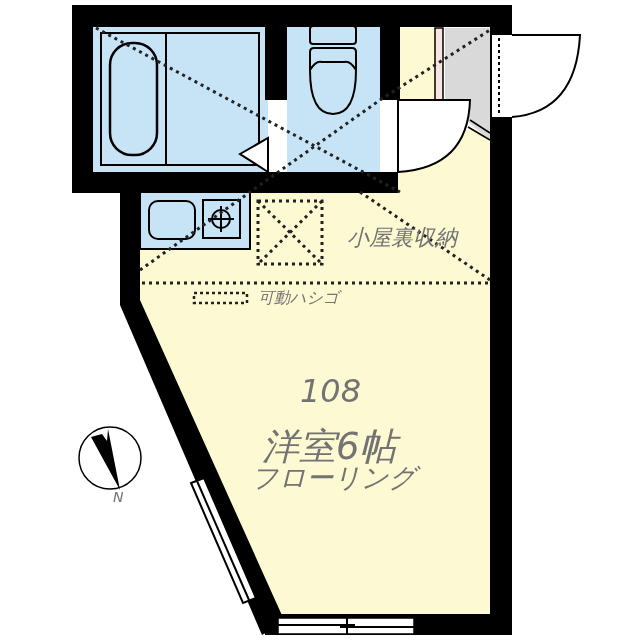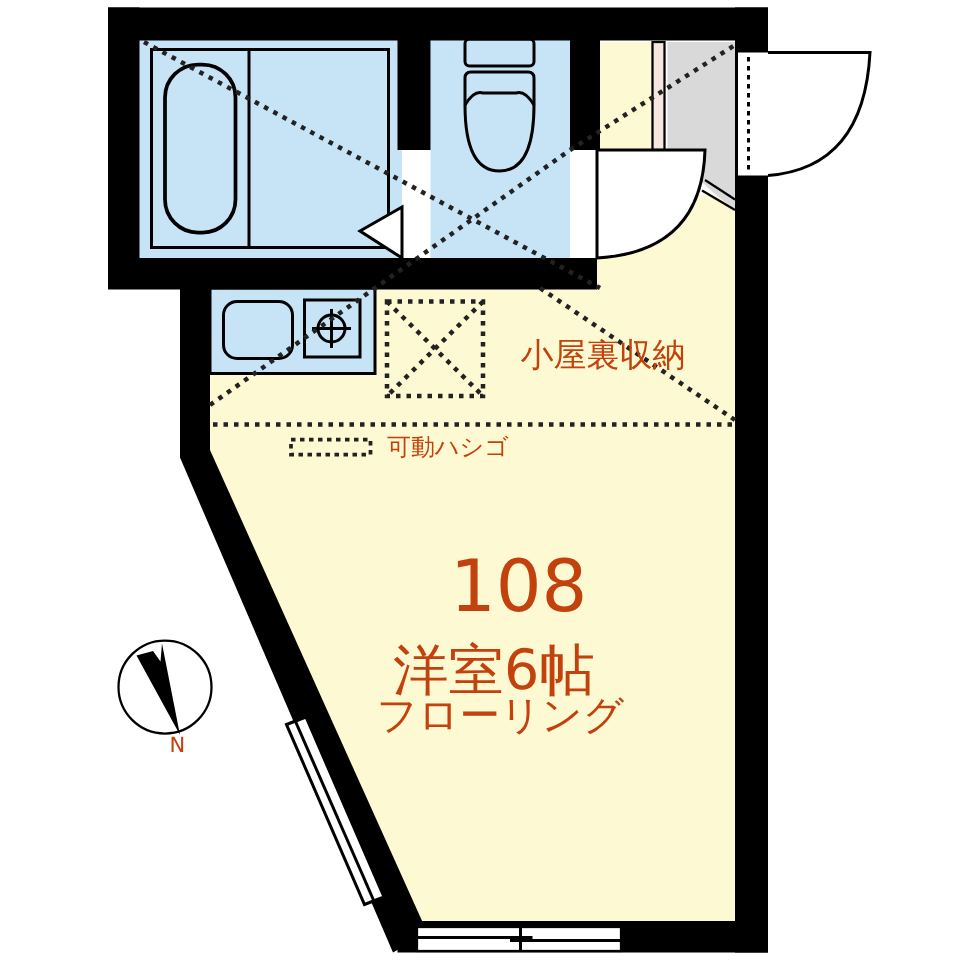--- a/index.html
+++ b/index.html
@@ -1,19 +1,19 @@
 <!DOCTYPE html>
 <html><head>
 <meta charset="utf-8">
 <style>
   html,body{margin:0;padding:0;background:#ffffff;}
   body{width:640px;height:640px;position:relative;overflow:hidden;font-family:"DejaVu Sans","Liberation Sans",sans-serif;}
   svg{position:absolute;left:0;top:0;}
-  .lbl{position:absolute;color:#c2410c;white-space:nowrap;font-family:"DejaVu Sans","Liberation Sans",sans-serif;}
-  #room-number{left:300px;top:369px;font-size:48px;line-height:44px;}
+  .lbl{position:absolute;color:#737373;white-space:nowrap;font-family:"DejaVu Sans","Liberation Sans",sans-serif;font-style:italic;}
+  #room-number{left:300px;top:369px;font-size:32px;line-height:44px;}
   #room-type{left:262px;top:426px;font-size:37px;line-height:42px;}
   #floor-type{left:251px;top:462px;font-size:27px;line-height:32px;}
   #loft-label{left:347px;top:225px;font-size:22px;line-height:26px;}
   #ladder-label{left:258px;top:285px;font-size:16px;line-height:26px;}
   #compass-n{left:113px;top:490px;font-size:14px;line-height:14px;}
 </style>
 </head>
 <body>
 
 <svg width="640" height="640" viewBox="0 0 640 640">

